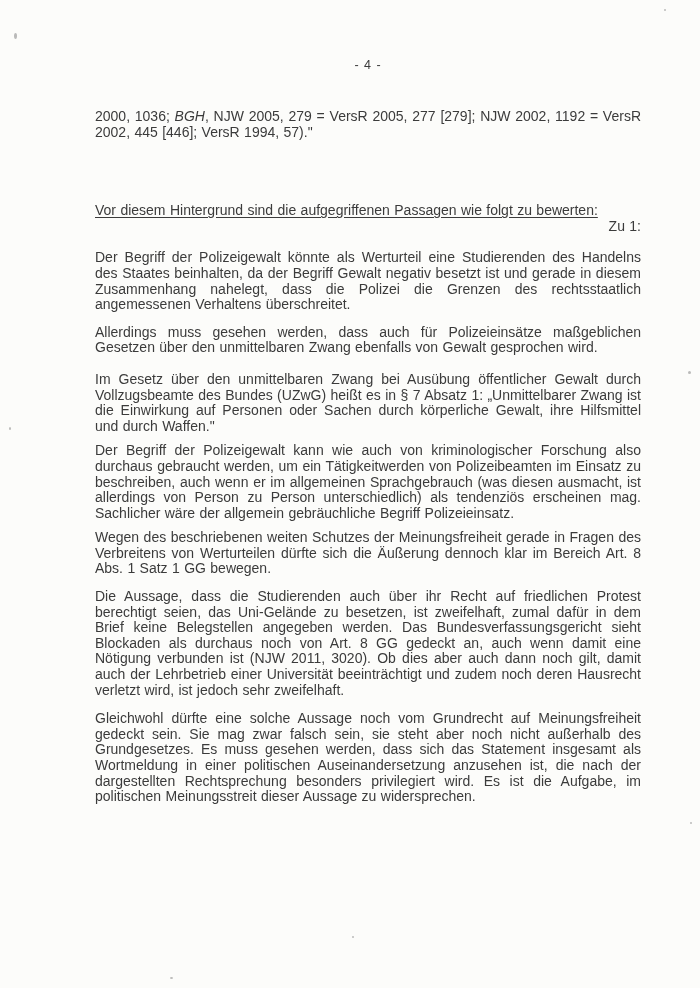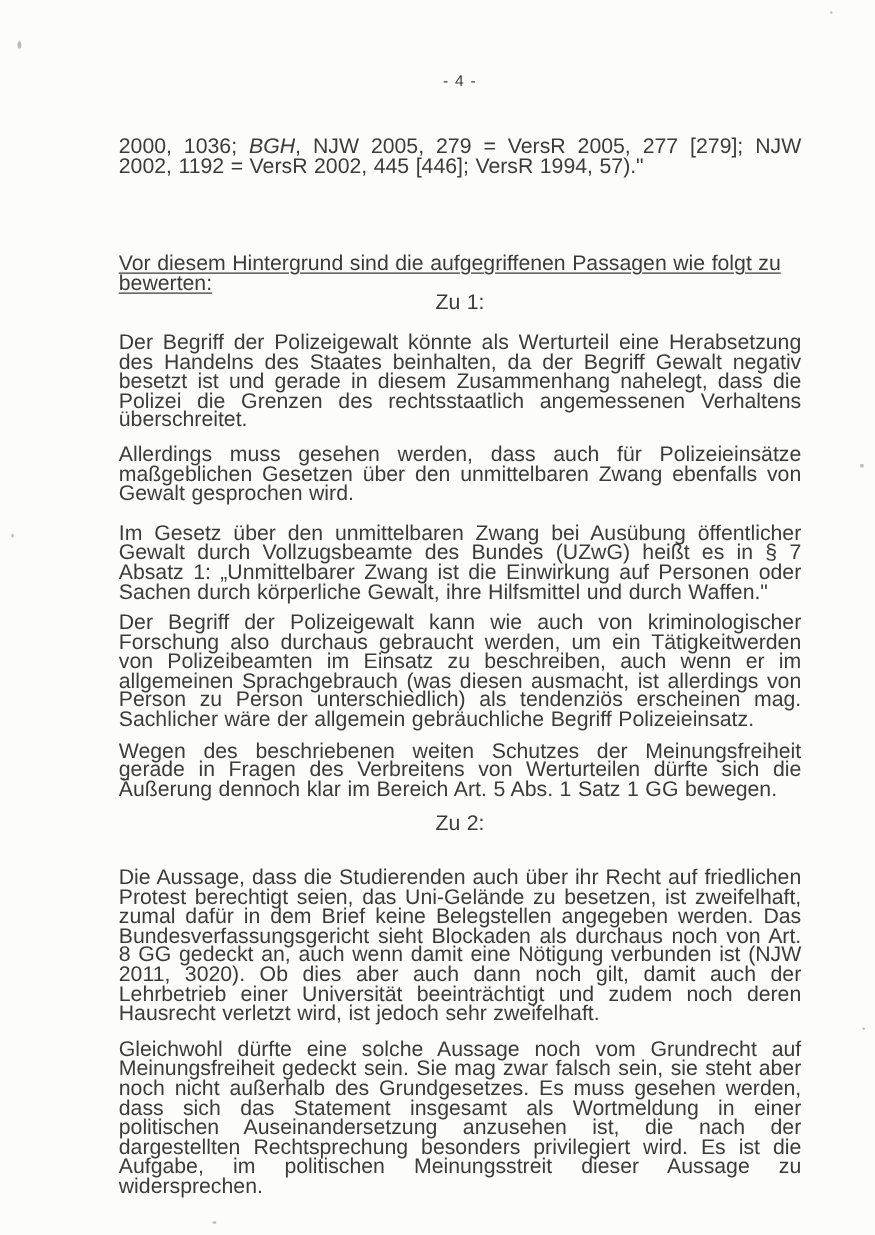--- a/index.html
+++ b/index.html
@@ -27,29 +27,29 @@
     width: 546px;
   }
   .page-number {
     text-align: center;
     font-size: 12.5px;
     letter-spacing: 1px;
     margin-bottom: 37px;
   }
   p {
     margin: 0 0 16px 0;
-    font-size: 17px;
+    font-size: 14px;
     line-height: 15.6px;
     text-align: justify;
     word-spacing: 0.5px;
   }
   .citation { margin-bottom: 63px; }
   .heading  { margin-bottom: 0; text-align: left; }
   .heading .ul { text-decoration: underline; text-underline-offset: 2px; }
-  .label    { text-align: center; }
+  .label    { text-align: right; }
   .case     { font-style: italic; }
   .g0  { margin-bottom: 12px; }
   .g9  { margin-bottom: 9px; }
   .g12 { margin-bottom: 12px; }
   .g13 { margin-bottom: 13px; }
   .g16 { margin-bottom: 16px; }
   .g27 { margin-bottom: 27px; }
   .speck {
     position: absolute;
     background: #6a6a6a;
@@ -73,30 +73,29 @@
   <div class="content">
 
     <div class="page-number">- 4 -</div>
 
     <p class="citation"><span>2000, 1036; </span><em class="case">BGH</em><span>, NJW 2005, 279 = VersR 2005, 277 [279]; NJW 2002, 1192 = VersR 2002, 445 [446]; VersR 1994, 57)."</span></p>
 
     <p class="heading"><span class="ul">Vor diesem Hintergrund sind die aufgegriffenen Passagen wie folgt zu bewerten:</span></p>
 
     <p class="label g16">Zu 1:</p>
 
-    <p class="g12">Der Begriff der Polizeigewalt könnte als Werturteil eine Herabsetzung des Handelns des Staates beinhalten, da der Begriff Gewalt negativ besetzt ist und gerade in diesem Zusammenhang nahelegt, dass die Polizei die Grenzen des rechtsstaatlich angemessenen Verhaltens überschreitet.</p>
+    <p class="g12">Der Begriff der Polizeigewalt könnte als Werturteil eine Studierenden des Handelns des Staates beinhalten, da der Begriff Gewalt negativ besetzt ist und gerade in diesem Zusammenhang nahelegt, dass die Polizei die Grenzen des rechtsstaatlich angemessenen Verhaltens überschreitet.</p>
 
     <p class="g16">Allerdings muss gesehen werden, dass auch für Polizeieinsätze maßgeblichen Gesetzen über den unmittelbaren Zwang ebenfalls von Gewalt gesprochen wird.</p>
 
     <p class="g9">Im Gesetz über den unmittelbaren Zwang bei Ausübung öffentlicher Gewalt durch Vollzugsbeamte des Bundes (UZwG) heißt es in § 7 Absatz 1: „Unmittelbarer Zwang ist die Einwirkung auf Personen oder Sachen durch körperliche Gewalt, ihre Hilfsmittel und durch Waffen."</p>
 
     <p class="g9">Der Begriff der Polizeigewalt kann wie auch von kriminologischer Forschung also durchaus gebraucht werden, um ein Tätigkeitwerden von Polizeibeamten im Einsatz zu beschreiben, auch wenn er im allgemeinen Sprachgebrauch (was diesen ausmacht, ist allerdings von Person zu Person unterschiedlich) als tendenziös erscheinen mag. Sachlicher wäre der allgemein gebräuchliche Begriff Polizeieinsatz.</p>
 
-    <p class="g12">Wegen des beschriebenen weiten Schutzes der Meinungsfreiheit gerade in Fragen des Verbreitens von Werturteilen dürfte sich die Äußerung dennoch klar im Bereich Art. 5 Abs. 1 Satz 1 GG bewegen.</p>
+    <p class="g12">Wegen des beschriebenen weiten Schutzes der Meinungsfreiheit gerade in Fragen des Verbreitens von Werturteilen dürfte sich die Äußerung dennoch klar im Bereich Art. 8 Abs. 1 Satz 1 GG bewegen.</p>
 
-    <p class="label g27">Zu 2:</p>
 
     <p class="g13">Die Aussage, dass die Studierenden auch über ihr Recht auf friedlichen Protest berechtigt seien, das Uni-Gelände zu besetzen, ist zweifelhaft, zumal dafür in dem Brief keine Belegstellen angegeben werden. Das Bundesverfassungsgericht sieht Blockaden als durchaus noch von Art. 8 GG gedeckt an, auch wenn damit eine Nötigung verbunden ist (NJW 2011, 3020). Ob dies aber auch dann noch gilt, damit auch der Lehrbetrieb einer Universität beeinträchtigt und zudem noch deren Hausrecht verletzt wird, ist jedoch sehr zweifelhaft.</p>
 
     <p class="g0">Gleichwohl dürfte eine solche Aussage noch vom Grundrecht auf Meinungsfreiheit gedeckt sein. Sie mag zwar falsch sein, sie steht aber noch nicht außerhalb des Grundgesetzes. Es muss gesehen werden, dass sich das Statement insgesamt als Wortmeldung in einer politischen Auseinandersetzung anzusehen ist, die nach der dargestellten Rechtsprechung besonders privilegiert wird. Es ist die Aufgabe, im politischen Meinungsstreit dieser Aussage zu widersprechen.</p>
 
   </div>
 </div>
 
 </body></html>

